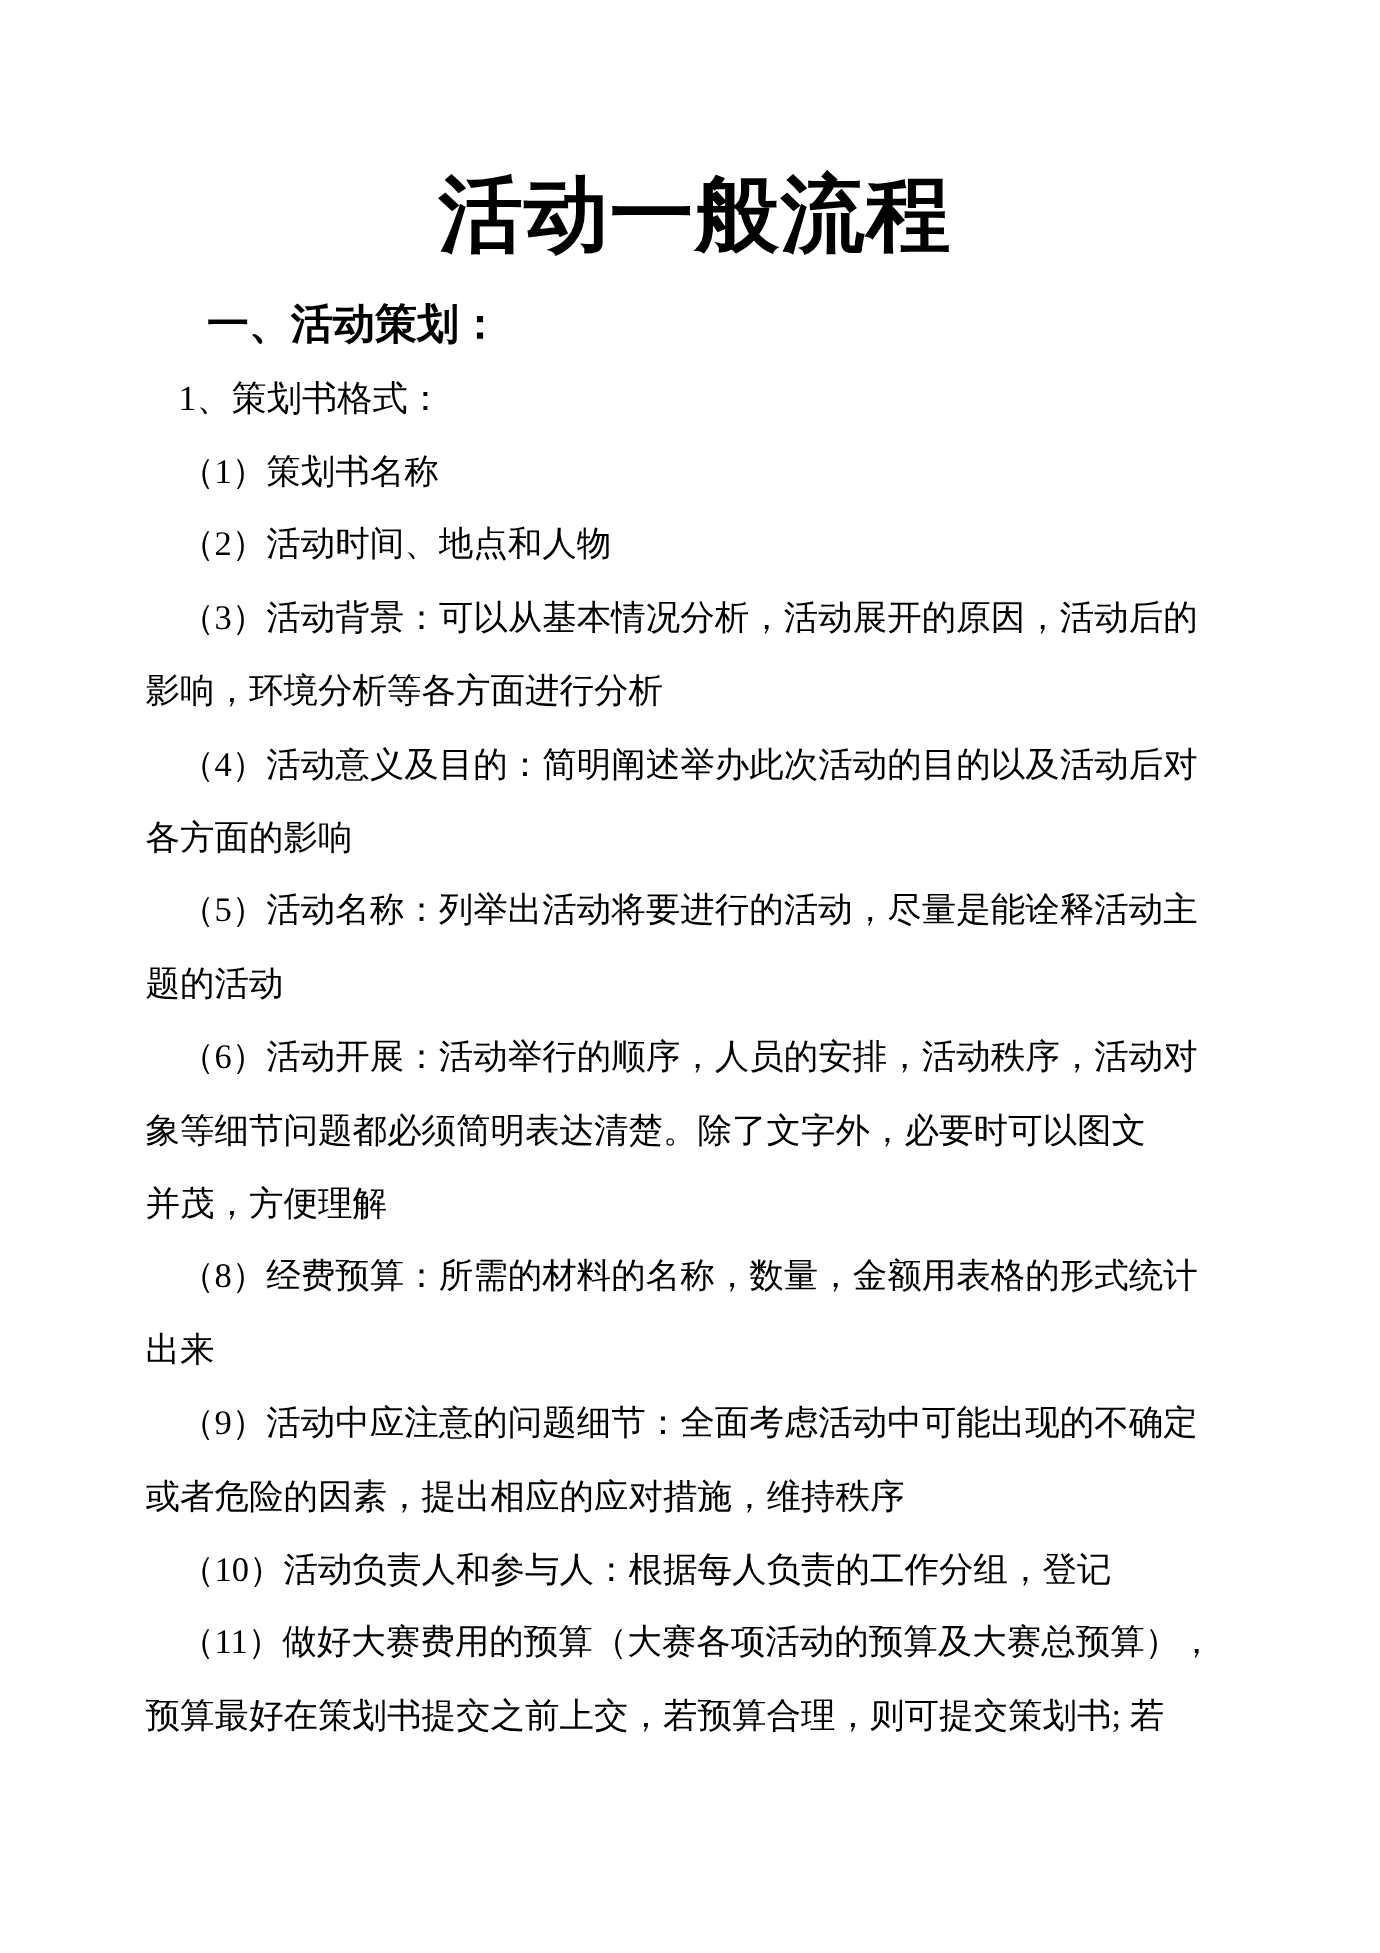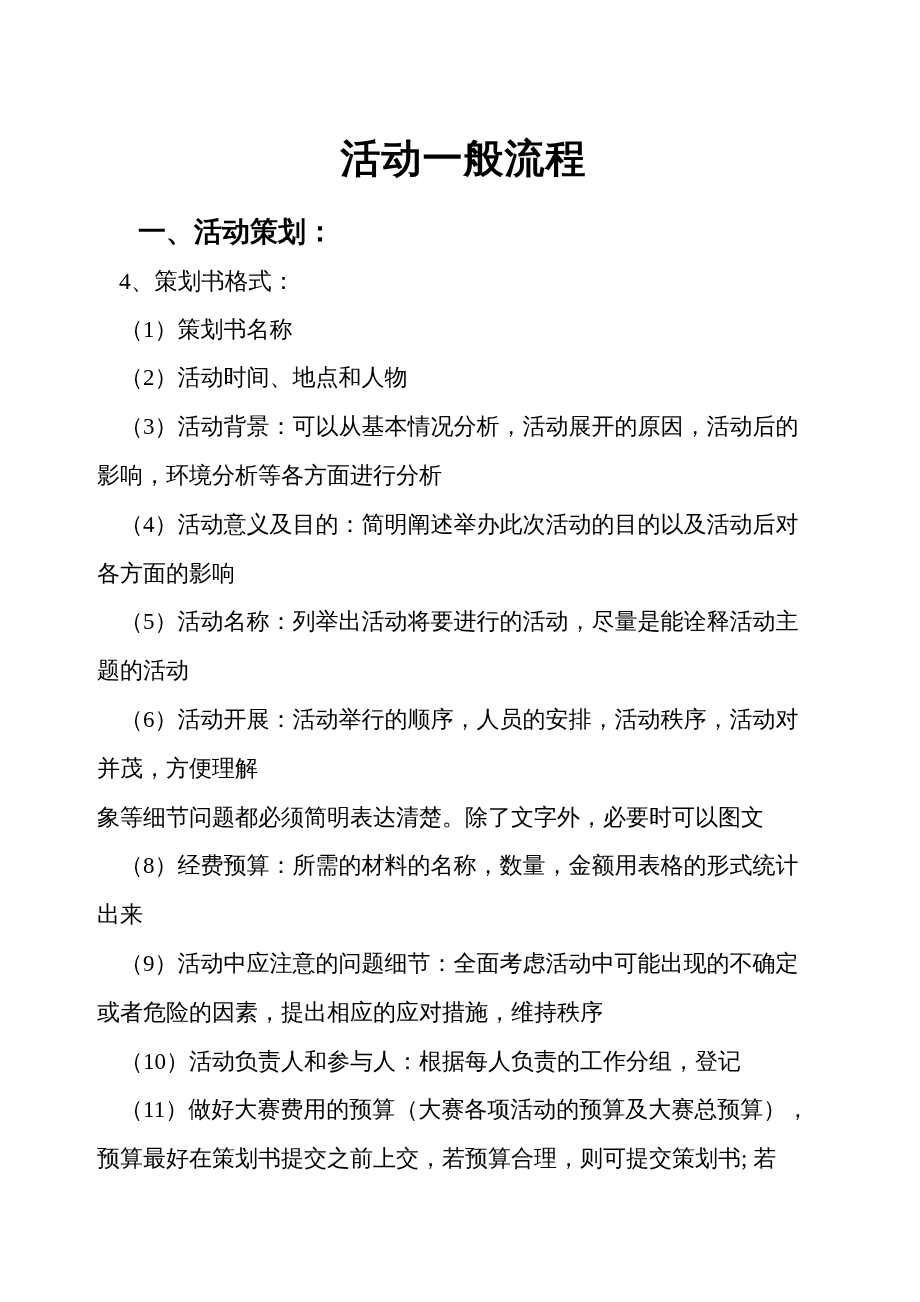--- a/index.html
+++ b/index.html
@@ -12,22 +12,22 @@
     width: 920px;
     height: 1302px;
     background: #ffffff;
     color: #000000;
     box-sizing: border-box;
     padding: 116px 90px 0 97px;
     overflow: hidden;
     font-family: "Liberation Serif", "DejaVu Serif", serif;
   }
   .title {
-    margin: 15px;
-    font-size: 40px;
+    margin: 0;
+    font-size: 56px;
     font-weight: bold;
     line-height: 56px;
     text-align: center;
     letter-spacing: 1px;
     white-space: nowrap;
   }
   .heading {
     margin-top: 21px;
     font-size: 28px;
     font-weight: bold;
@@ -54,39 +54,39 @@
 </style>
 </head>
 <body>
 
 <div class="page">
 
   <h1 class="title">活动一般流程</h1>
 
   <div class="heading">一、活动策划：</div>
 
-  <div class="line sub">4、策划书格式：</div>
+  <div class="line sub">1、策划书格式：</div>
 
   <div class="line first">（1）策划书名称</div>
 
   <div class="line first">（2）活动时间、地点和人物</div>
 
   <div class="line first">（3）活动背景：可以从基本情况分析，活动展开的原因，活动后的</div>
   <div class="line cont">影响，环境分析等各方面进行分析</div>
 
   <div class="line first">（4）活动意义及目的：简明阐述举办此次活动的目的以及活动后对</div>
   <div class="line cont">各方面的影响</div>
 
   <div class="line first">（5）活动名称：列举出活动将要进行的活动，尽量是能诠释活动主</div>
   <div class="line cont">题的活动</div>
 
 
   <div class="line first">（6）活动开展：活动举行的顺序，人员的安排，活动秩序，活动对</div>
+  <div class="line cont">象等细节问题都必须简明表达清楚。除了文字外，必要时可以图文</div>
   <div class="line cont">并茂，方便理解</div>
-  <div class="line cont">象等细节问题都必须简明表达清楚。除了文字外，必要时可以图文</div>
 
   <div class="line first">（8）经费预算：所需的材料的名称，数量，金额用表格的形式统计</div>
   <div class="line cont">出来</div>
 
   <div class="line first">（9）活动中应注意的问题细节：全面考虑活动中可能出现的不确定</div>
   <div class="line cont">或者危险的因素，提出相应的应对措施，维持秩序</div>
 
   <div class="line first">（10）活动负责人和参与人：根据每人负责的工作分组，登记</div>
 
   <div class="line first">（11）做好大赛费用的预算（大赛各项活动的预算及大赛总预算），</div>

